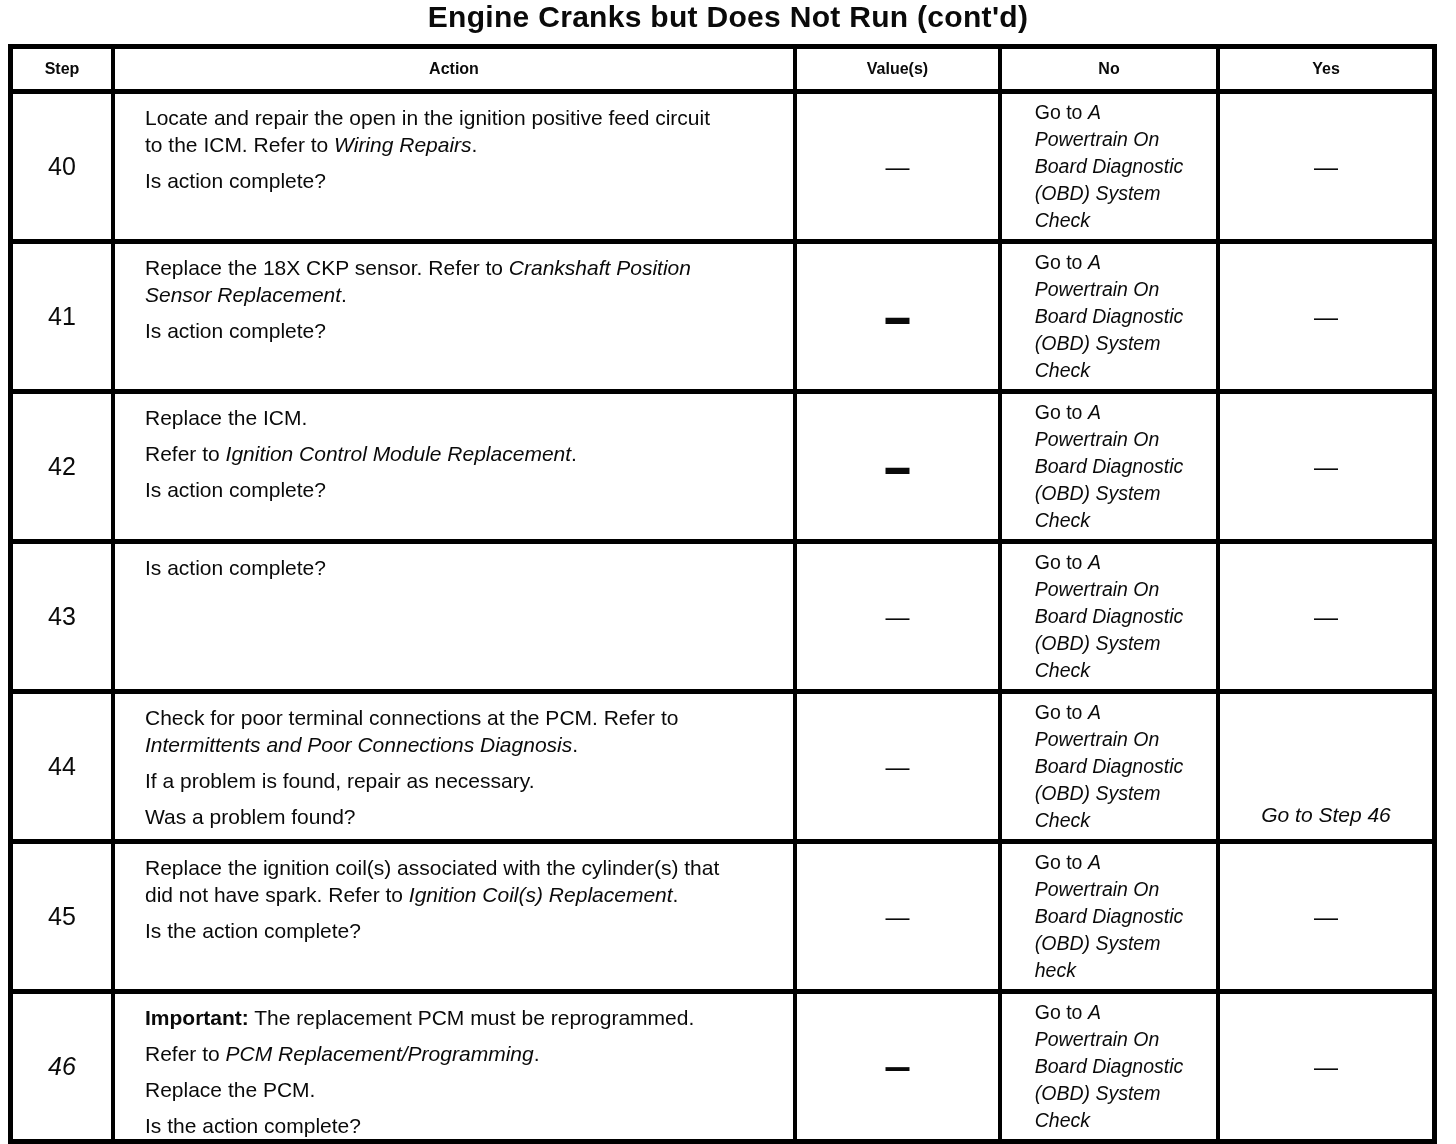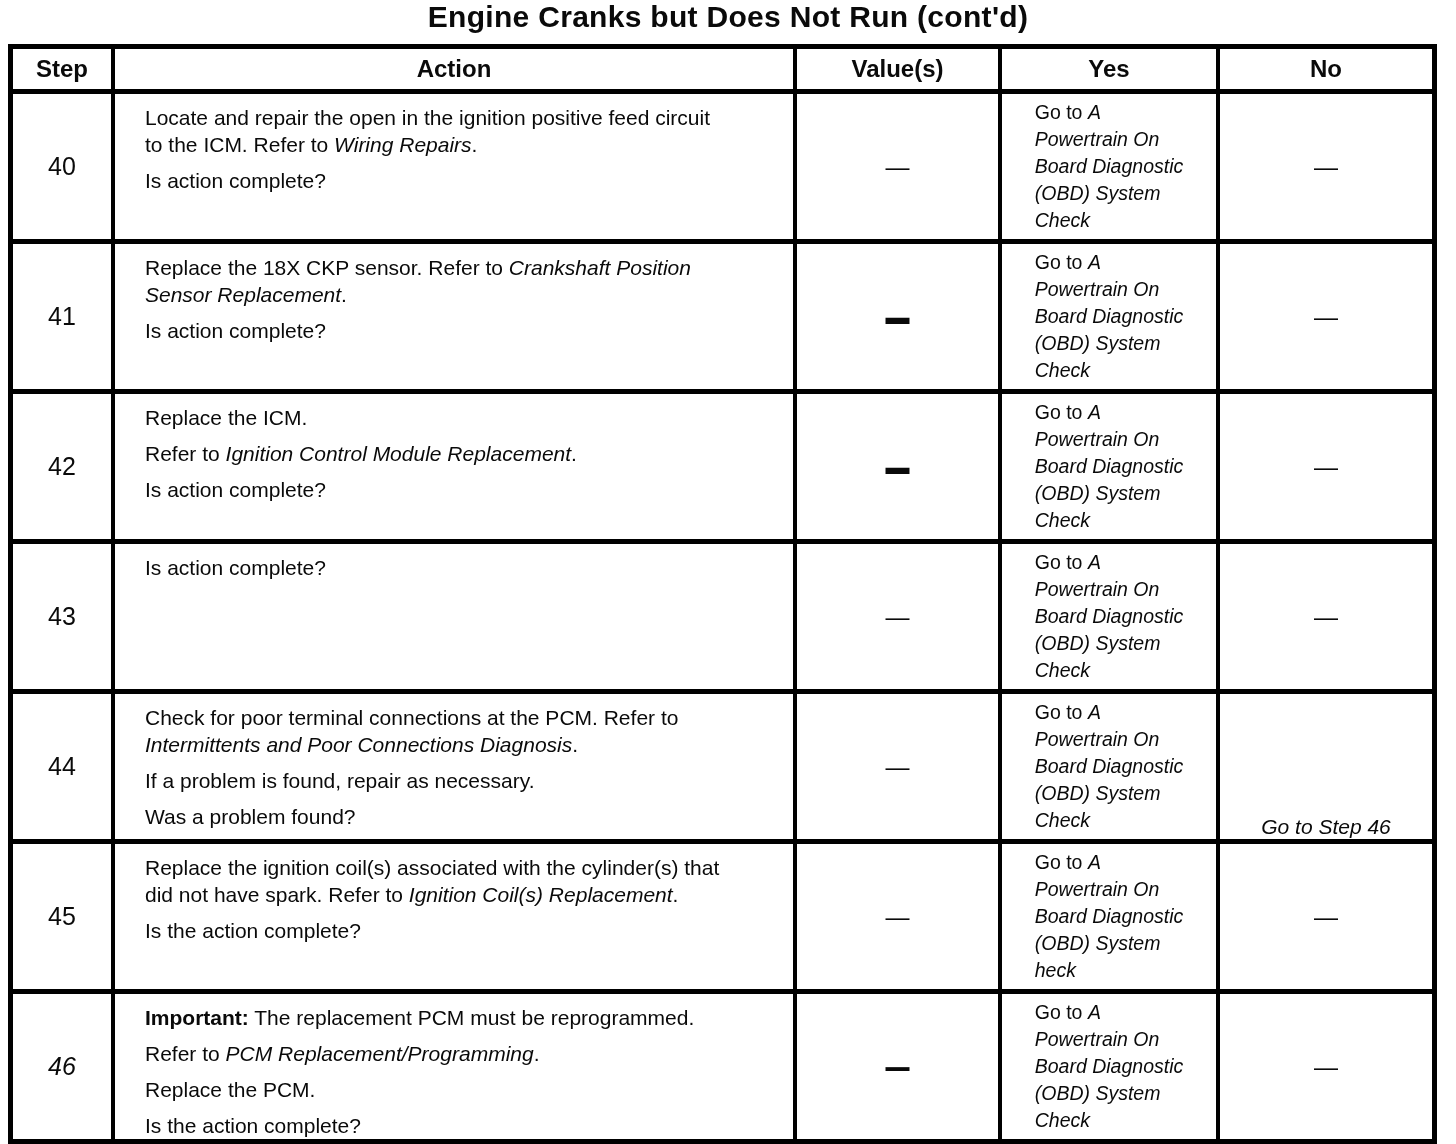--- a/index.html
+++ b/index.html
@@ -28,21 +28,21 @@
   .thead, .trow{
     display:grid;
     grid-template-columns:102px 682px 205px 218px 1fr;
   }
   .thead{
     height:40px;
     border-bottom:5px solid #000;
   }
   .hcell{
     display:flex;align-items:center;justify-content:center;
-    font-weight:bold;font-size:24px;
+    font-weight:bold;font-size:16px;
     border-right:4px solid #000;
     box-sizing:border-box;
   }
   .hcell:last-child{border-right:none;}
   .trow{
     height:150px;
     box-sizing:border-box;
     border-bottom:5px solid #000;
   }
   .trow:last-child{border-bottom:none;height:145px;}
@@ -62,20 +62,21 @@
     line-height:27px;
   }
   .action-cell p{margin:0 0 9px 0;}
   .value-cell, .no-cell{
     display:flex;align-items:center;justify-content:center;
     font-size:21px;
   }
   .no-cell.bottom{
     align-items:flex-end;
     justify-content:center;
+    padding-bottom:12px;
     font-size:21px;
   }
   .yes-cell{
     display:flex;align-items:center;justify-content:center;
     text-align:left;
     font-size:19.5px;
     line-height:27px;
   }
   .it{font-style:italic;}
   .bd{font-weight:bold;}
@@ -86,22 +87,22 @@
 </head>
 <body>
 
 <div class="page-title">Engine Cranks but Does Not Run  (cont'd)</div>
 
 <div class="dtable">
   <div class="thead">
     <div class="hcell">Step</div>
     <div class="hcell">Action</div>
     <div class="hcell">Value(s)</div>
+    <div class="hcell">No</div>
     <div class="hcell">Yes</div>
-    <div class="hcell">No</div>
   </div>
   <div id="tbody">
       <div class="trow">
         <div class="cell step-cell">
           <span class="">40</span>
         </div>
         <div class="cell action-cell">
           <p class="apara"><span class="">Locate and repair the open in the ignition positive feed circuit to the ICM. Refer to </span><span class="it">Wiring Repairs</span><span class="">.</span></p>
           <p class="apara"><span class="">Is action complete?</span></p>
         </div>

